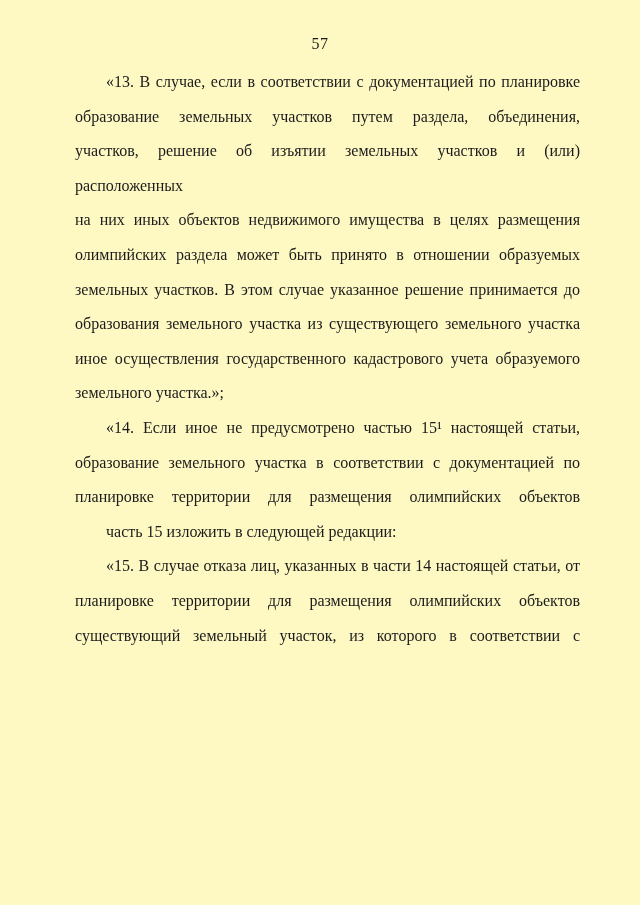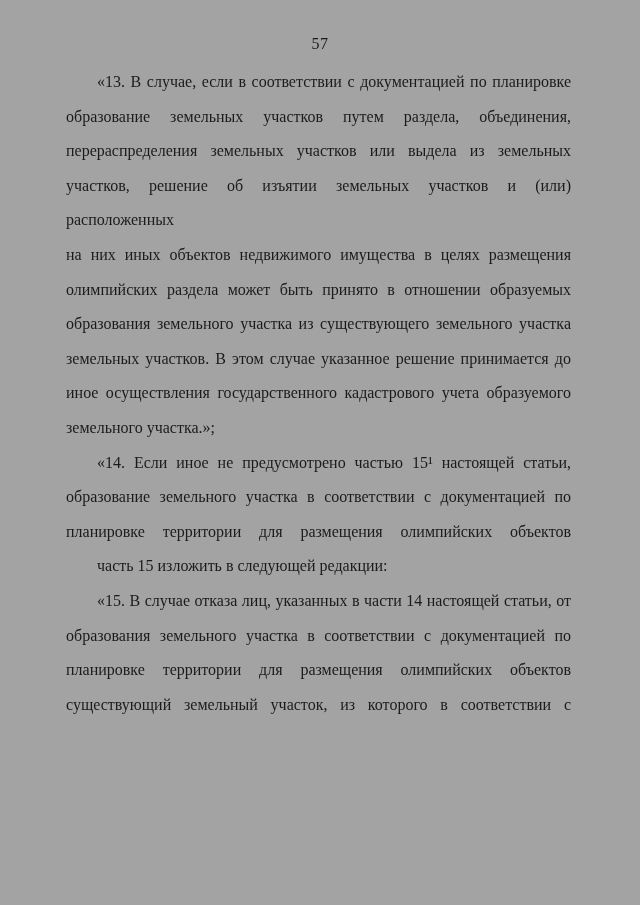--- a/index.html
+++ b/index.html
@@ -4,38 +4,38 @@
 <style>
   html, body {
     margin: 0;
     padding: 0;
     background: #ffffff;
   }
   .page {
     position: relative;
     width: 640px;
     height: 905px;
-    background: #a3a3a3;
+    background: #fef9c3;
     font-family: "Liberation Serif", "DejaVu Serif", serif;
     color: #1b1b1b;
     overflow: hidden;
   }
   .page-number {
     position: absolute;
     top: 36px;
     left: 0;
     width: 640px;
     text-align: center;
     font-size: 16px;
     line-height: 16px;
     letter-spacing: 0.5px;
   }
   .content {
     position: absolute;
-    left: 66px;
+    left: 75px;
     top: 65px;
     width: 505px;
   }
   .para {
     margin: 0;
     padding: 0;
   }
   .line {
     display: block;
     font-size: 16px;
@@ -55,42 +55,40 @@
 <body>
 
 <div class="page">
   <div class="page-number">57</div>
 
   <div class="content">
 
     <p class="para">
       <span class="line indent">«13. В случае, если в соответствии с документацией по планировке</span>
       <span class="line">образование земельных участков путем раздела, объединения,</span>
-      <span class="line">перераспределения земельных участков или выдела из земельных</span>
       <span class="line">участков, решение об изъятии земельных участков и (или) расположенных</span>
       <span class="line">на них иных объектов недвижимого имущества в целях размещения</span>
       <span class="line">олимпийских раздела может быть принято в отношении образуемых</span>
+      <span class="line">земельных участков. В этом случае указанное решение принимается до</span>
       <span class="line">образования земельного участка из существующего земельного участка</span>
-      <span class="line">земельных участков. В этом случае указанное решение принимается до</span>
       <span class="line">иное осуществления государственного кадастрового учета образуемого</span>
       <span class="line end">земельного участка.»;</span>
     </p>
 
 
     <p class="para">
       <span class="line indent">«14. Если иное не предусмотрено частью 15¹ настоящей статьи,</span>
       <span class="line">образование земельного участка в соответствии с документацией по</span>
       <span class="line">планировке территории для размещения олимпийских объектов</span>
     </p>
 
     <p class="para">
       <span class="line indent end">часть 15 изложить в следующей редакции:</span>
     </p>
 
     <p class="para">
       <span class="line indent">«15. В случае отказа лиц, указанных в части 14 настоящей статьи, от</span>
-      <span class="line">образования земельного участка в соответствии с документацией по</span>
       <span class="line">планировке территории для размещения олимпийских объектов</span>
       <span class="line">существующий земельный участок, из которого в соответствии с</span>
     </p>
 
   </div>
 </div>
 
 </body></html>

